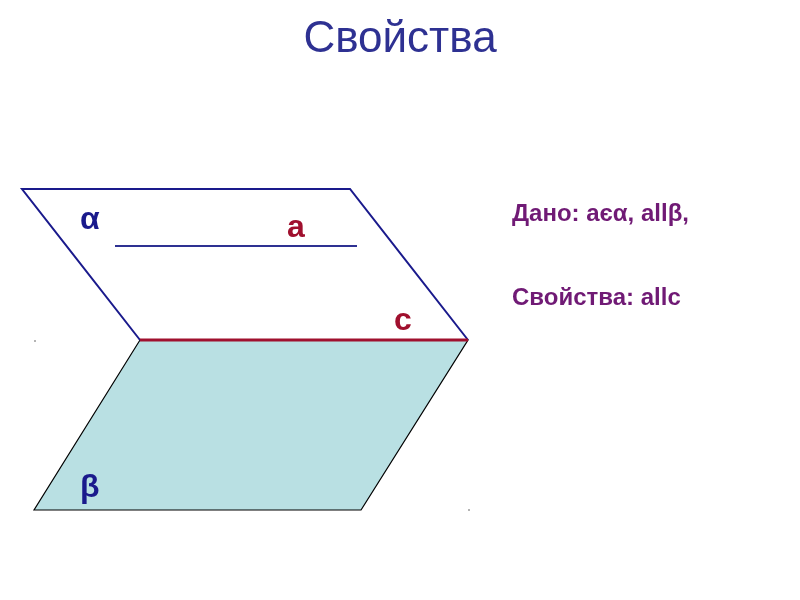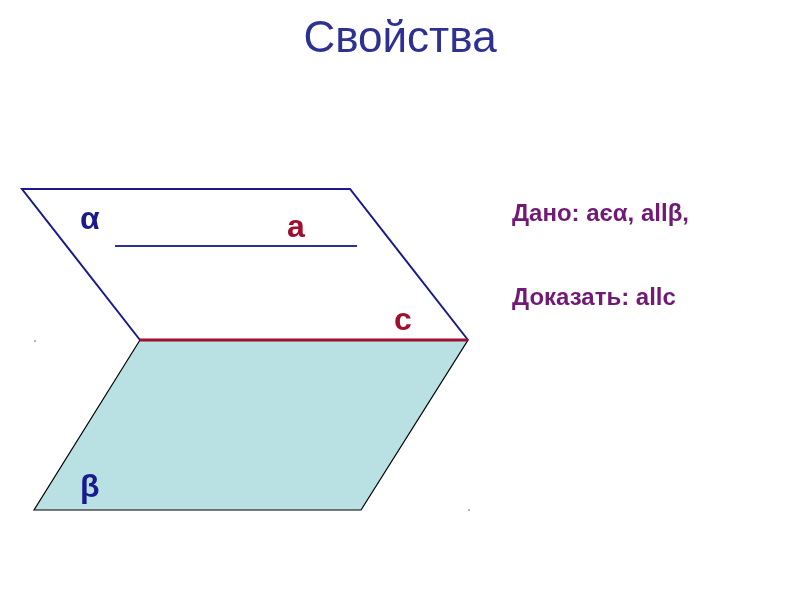--- a/index.html
+++ b/index.html
@@ -44,14 +44,14 @@
 </svg>
 
 <div class="label plane-label" style="left:80px; top:200px;">α</div>
 <div class="label line-label" style="left:287px; top:208px;">a</div>
 <div class="label line-label" style="left:394px; top:301px;">c</div>
 <div class="label plane-label" style="left:80px; top:468px;">β</div>
 
 <div class="text-block">
   <span class="line">Дано: aєα, allβ,</span>
   <span class="line gap"></span>
-  <span class="line">Доказать: allc</span>
+  <span class="line">Свойства: allc</span>
 </div>
 
 </body></html>

